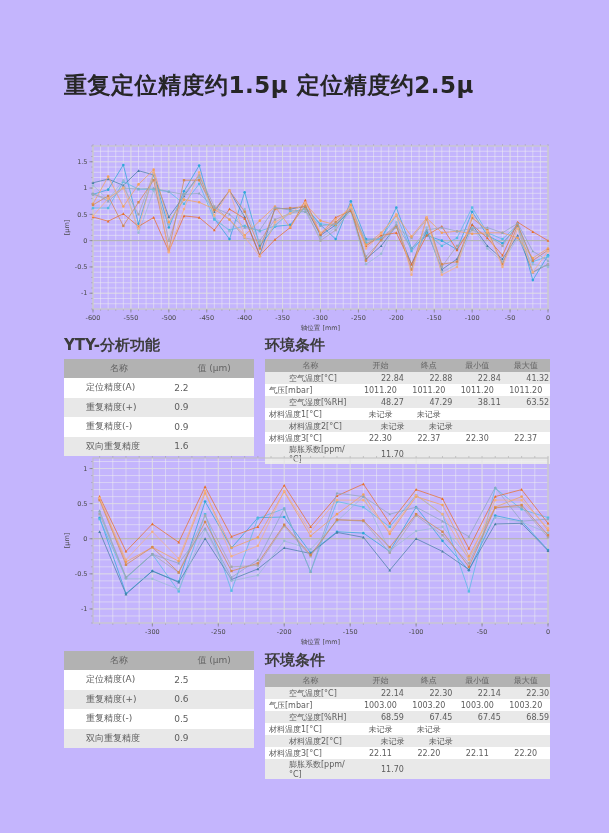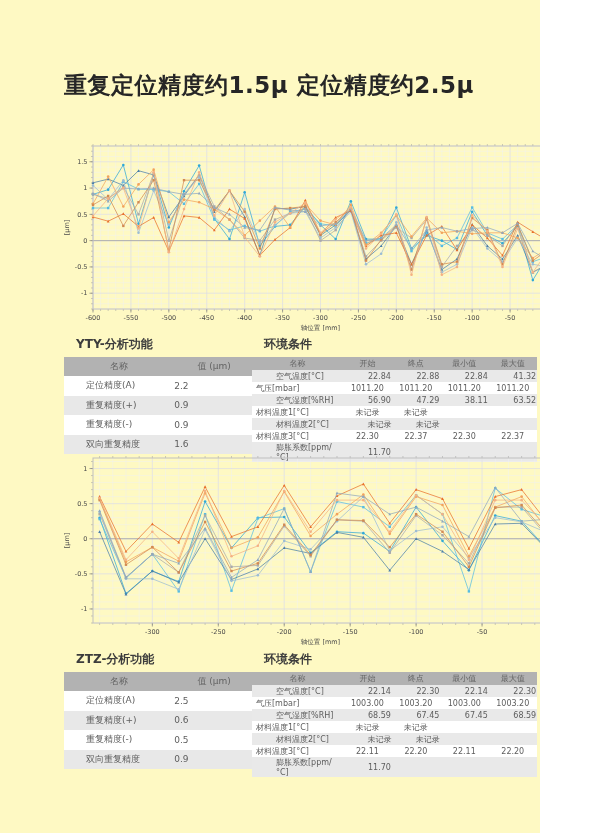--- a/index.html
+++ b/index.html
@@ -1,36 +1,36 @@
 <!DOCTYPE html>
 <html><head>
 <meta charset="utf-8">
 <style>
   * { margin:0; padding:0; box-sizing:border-box; }
   html,body { background:#ffffff; }
   .page {
-    position:relative; width:540px; height:833px; background:#fef9c3;
+    position:relative; width:609px; height:833px; background:#c4b5fd;
     font-family:"DejaVu Sans","Liberation Sans",sans-serif; overflow:hidden;
   }
   .main-title {
     position:absolute; left:64px; top:70px; width:500px;
     font-size:23px; font-weight:bold; color:#262626; letter-spacing:0.5px;
   }
   .chart-panel { position:absolute; left:60px; width:497px; }
   .chart-panel.c1 { top:140px; height:196px; }
   .chart-panel.c2 { top:452px; height:198px; }
 
   .tables-row { position:absolute; left:64px; width:492px; }
   .tables-row.r1 { top:336px; }
   .tables-row.r2 { top:651px; }
 
   .analysis-block { position:absolute; left:0; top:0; width:190px; }
-  .env-block      { position:absolute; left:188px; top:0; width:285px; }
-
-  .block-title { font-size:12px; font-weight:bold; color:#3c3c3c; margin-bottom:4px;margin-left:12px; }
+  .env-block      { position:absolute; left:201px; top:0; width:285px; }
+
+  .block-title { font-size:15px; font-weight:bold; color:#3c3c3c; margin-bottom:4px; }
 
   table { border-collapse:collapse; width:100%; table-layout:fixed; }
   .analysis-table { font-size:9px; color:#5d5d5d; }
   .analysis-table th { background:#b2b2b2; color:#636363; font-weight:normal; height:19px; text-align:center; }
   .analysis-table td { height:19.5px; }
   .analysis-table td.c0 { text-align:left; padding-left:22px; }
   .analysis-table td.c1 { }
   .analysis-table tr.odd  td { background:#ffffff; }
   .analysis-table tr.even td { background:#e8e8e8; }
   .analysis-table col.name { width:58%; }
@@ -750,21 +750,21 @@
             </tr>
             <tr class="odd">
               <td class="c0">气压[mbar]</td>
               <td class="c1">1011.20</td>
               <td class="c2">1011.20</td>
               <td class="c3">1011.20</td>
               <td class="c4">1011.20</td>
             </tr>
             <tr class="even">
               <td class="c0">空气湿度[%RH]</td>
-              <td class="c1">56.90</td>
+              <td class="c1">48.27</td>
               <td class="c2">47.29</td>
               <td class="c3">38.11</td>
               <td class="c4">63.52</td>
             </tr>
             <tr class="odd">
               <td class="c0">材料温度1[°C]</td>
               <td class="c1">未记录</td>
               <td class="c2">未记录</td>
               <td class="c3"></td>
               <td class="c4"></td>
@@ -1178,21 +1178,20 @@
         <circle cx="382.4927536231884" cy="62.17021276595745" r="1.3" fill="#f4b183"></circle>
         <circle cx="408.8695652173913" cy="107.80851063829789" r="1.3" fill="#f4b183"></circle>
         <circle cx="435.24637681159425" cy="48.12765957446808" r="1.3" fill="#f4b183"></circle>
         <circle cx="461.62318840579707" cy="48.12765957446808" r="1.3" fill="#f4b183"></circle>
         <circle cx="488" cy="76.2127659574468" r="1.3" fill="#f4b183"></circle>
       </svg>
   </div>
 
   <div class="tables-row r2">
     <div class="analysis-block">
-      <div class="block-title">ZTZ-分析功能</div>
       <table class="analysis-table">
         <colgroup>
             <col class="name">
             <col class="val">
           </colgroup>
         <thead>
             <tr>
               <th>名称</th>
               <th>值 (μm)</th>
             </tr>

